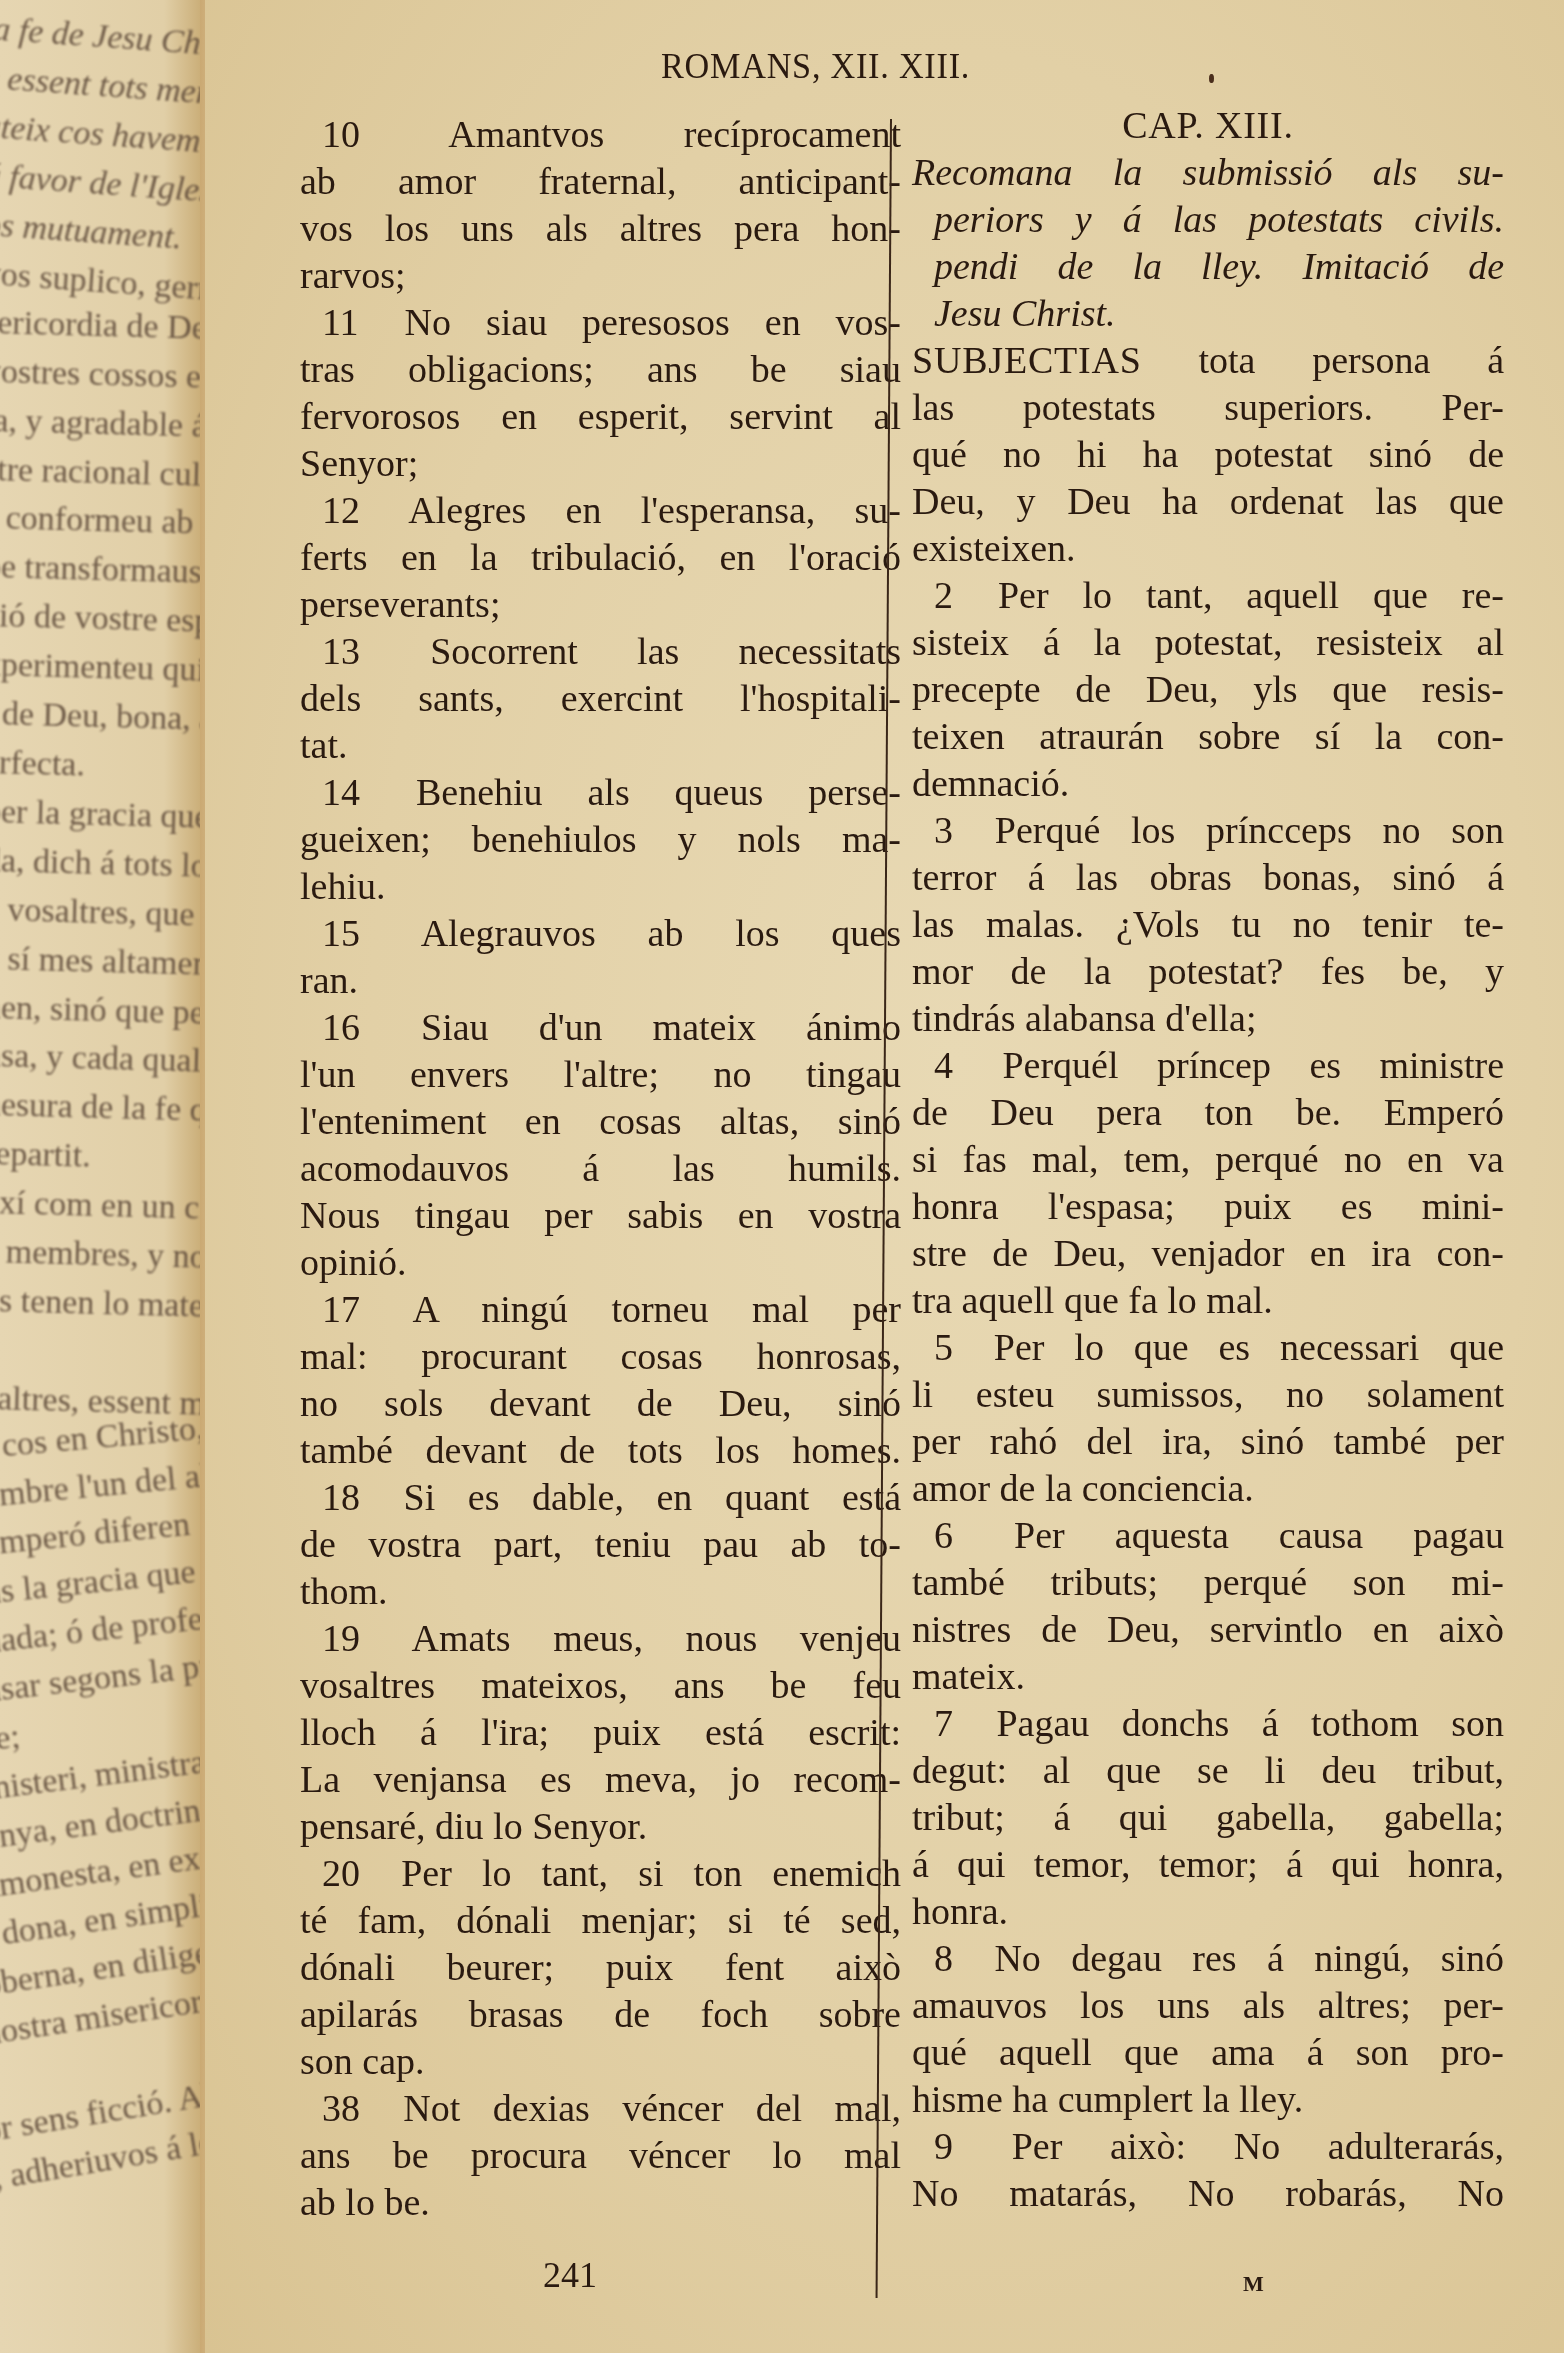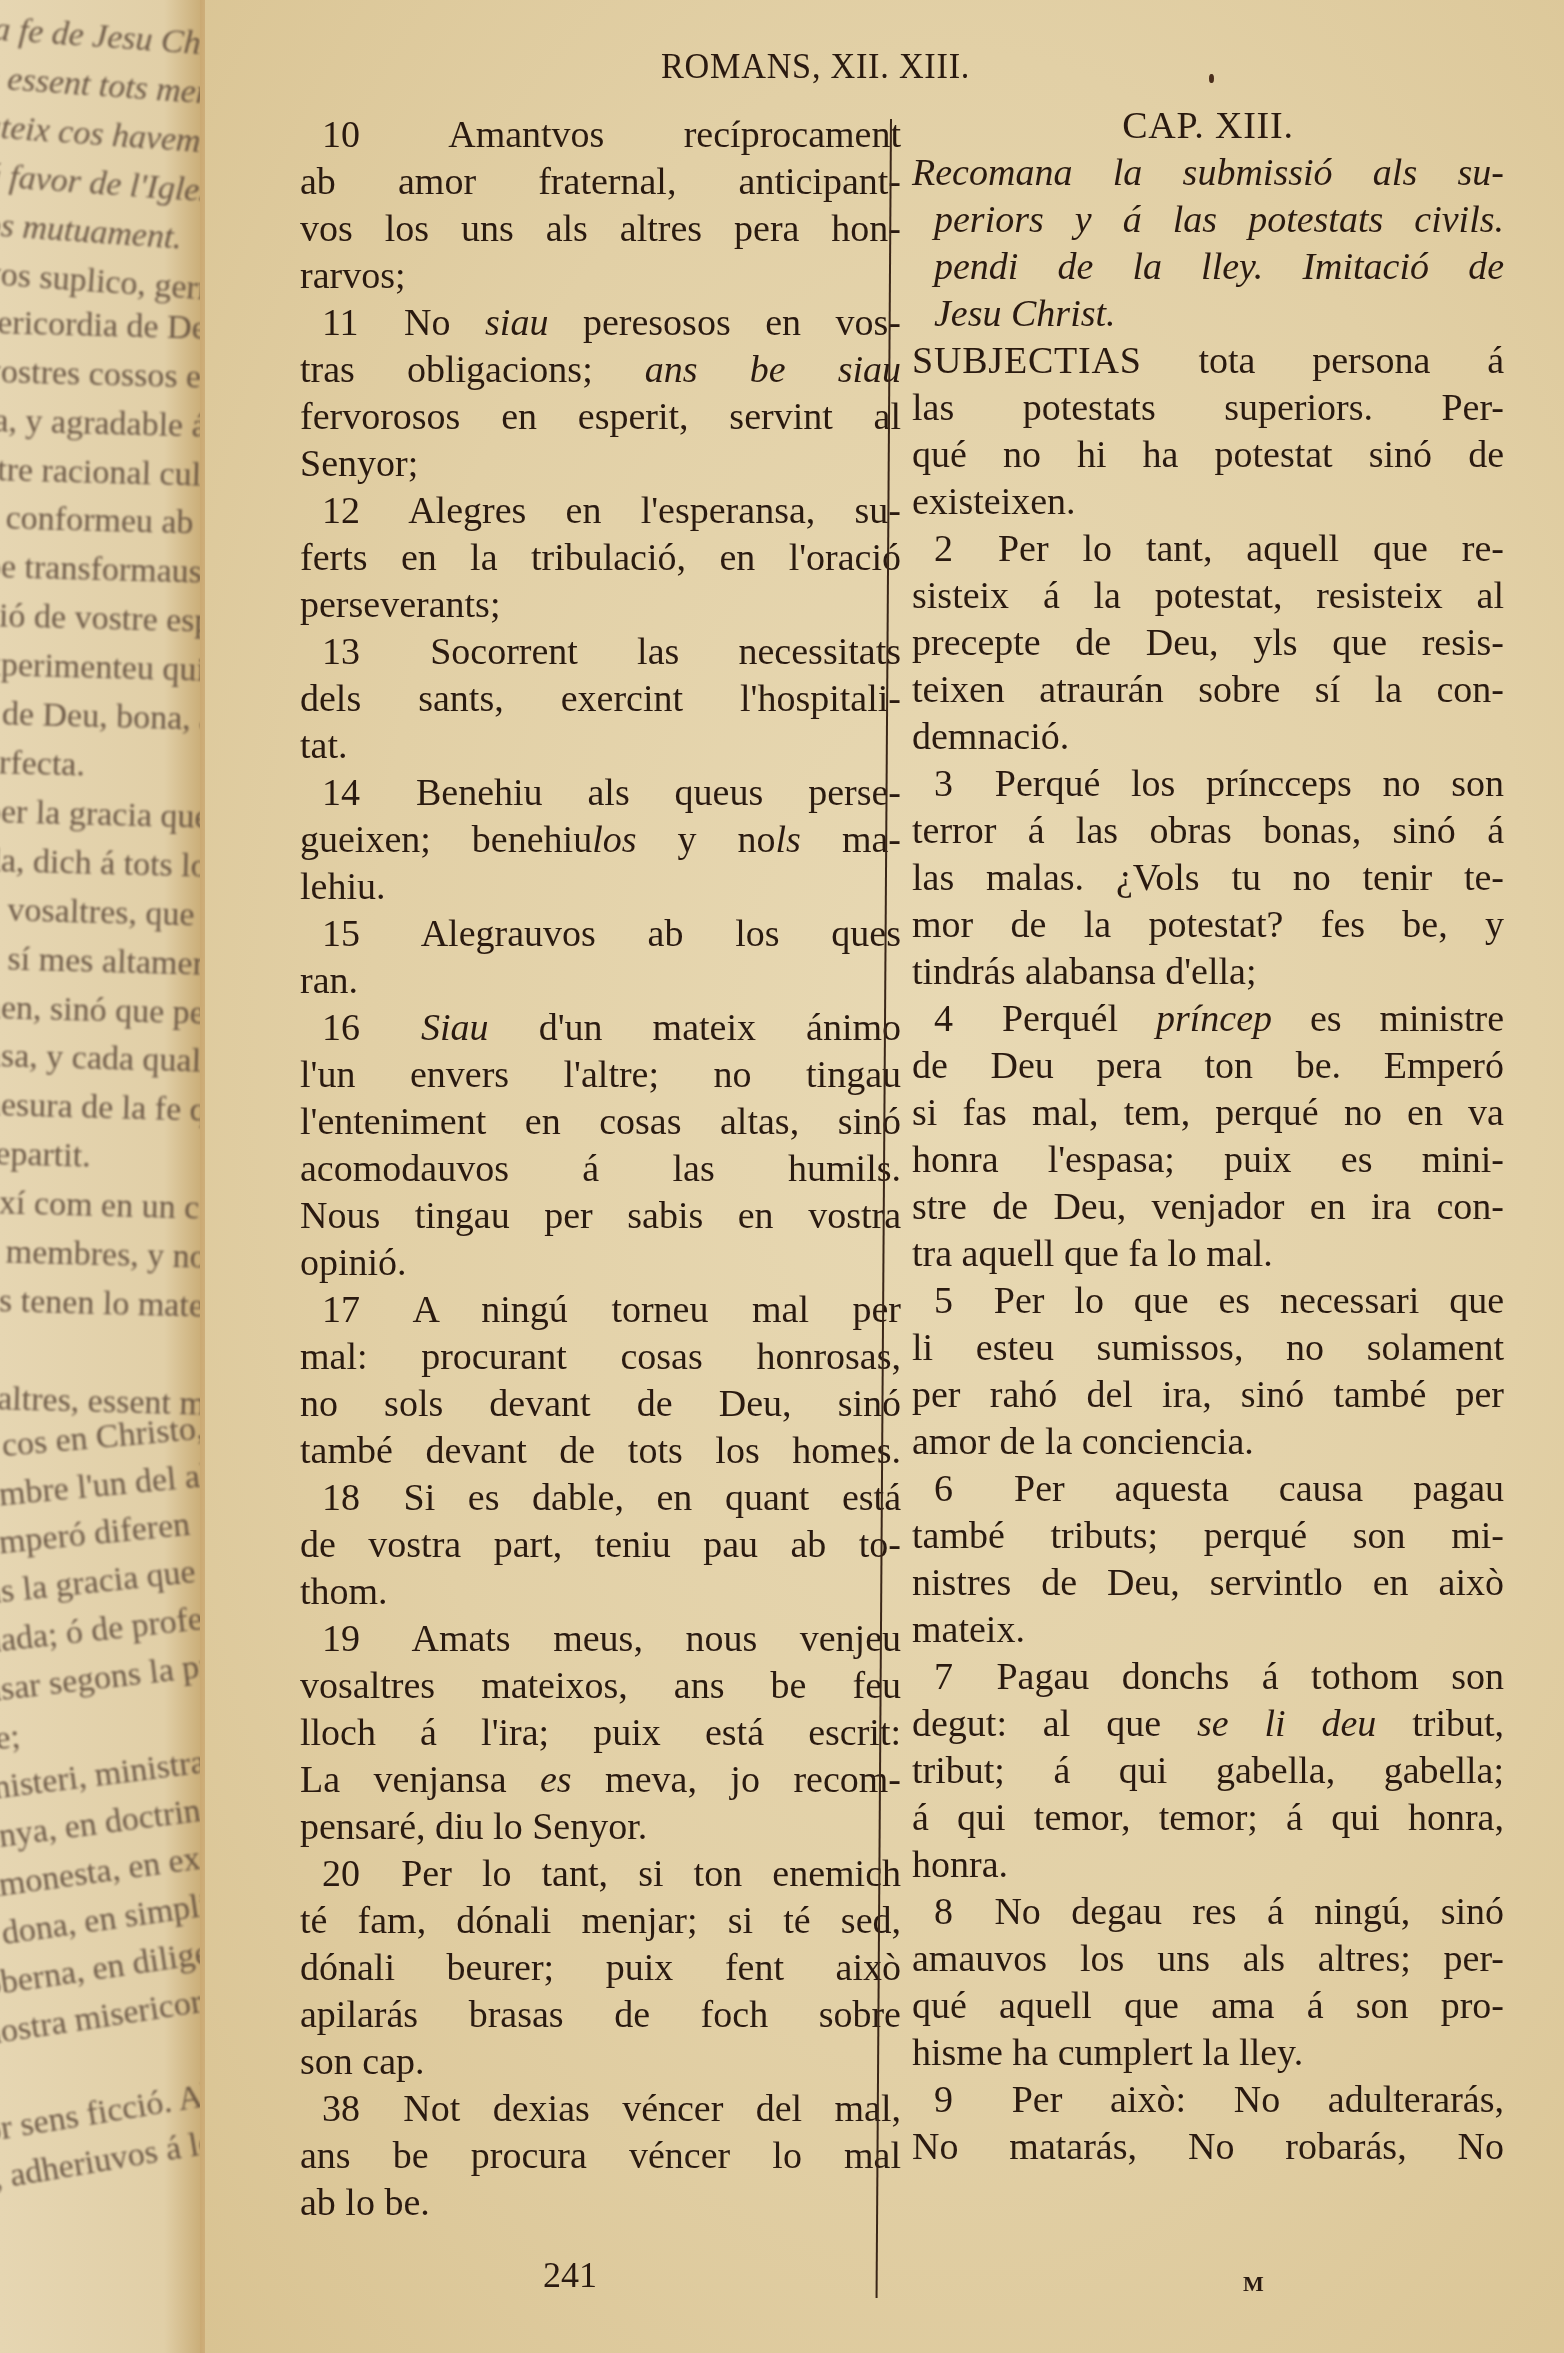--- a/index.html
+++ b/index.html
@@ -41,21 +41,21 @@
   }
   .col-left { left: 300px; width: 601px; }
   .col-right { left: 912px; width: 592px; top: 102px; }
   .line {
     display: block; white-space: nowrap; text-align: justify; text-align-last: justify;
     height: 47px; overflow: visible;
   }
   .line.last { text-align-last: left; }
   .line.indent { padding-left: 22px; }
   .line.hang { padding-left: 22px; }
-  .it { font-style: italic; }
+  .it { }
   .vnum { margin-right: 11px; }
   .cap-title { text-align: left; text-align-last: center; font-size: 38px; letter-spacing: 0.8px; }
   .summary { font-style: italic; }
   .smallcaps { letter-spacing: 0.8px; }
   .divider {
     position: absolute; left: 890px; top: 119px; width: 2.3px; height: 2179px;
     background: #3a2618; transform: skewX(-0.38deg); transform-origin: top left;
   }
   .page-number {
     position: absolute; left: 543px; top: 2254px;
@@ -178,20 +178,21 @@
   <div id="summary">
       <div class="line summary">Recomana la submissió als su-</div>
       <div class="line summary hang">periors y á las potestats civils.</div>
       <div class="line summary hang">pendi de la lley.   Imitació de</div>
       <div class="line summary hang last">Jesu Christ.</div>
     </div>
   <div id="col-right-body">
       <div class="line"><span class="smallcaps">SUBJECTIAS</span><span> tota persona á</span></div>
       <div class="line"><span>las potestats superiors.  Per-</span></div>
       <div class="line"><span>qué no hi ha potestat sinó de</span></div>
+      <div class="line"><span>Deu, y Deu ha ordenat las que</span></div>
       <div class="line last"><span>existeixen.</span></div>
       <div class="line indent"><span class="vnum">2</span> <span>Per lo tant, aquell que re-</span></div>
       <div class="line"><span>sisteix á la potestat, resisteix al</span></div>
       <div class="line"><span>precepte de Deu, yls que resis-</span></div>
       <div class="line"><span>teixen atraurán sobre sí la con-</span></div>
       <div class="line last"><span>demnació.</span></div>
       <div class="line indent"><span class="vnum">3</span> <span>Perqué los príncceps no son</span></div>
       <div class="line"><span>terror á las obras bonas, sinó á</span></div>
       <div class="line"><span>las malas. ¿Vols tu no tenir te-</span></div>
       <div class="line"><span>mor de la potestat? fes be, y</span></div>

